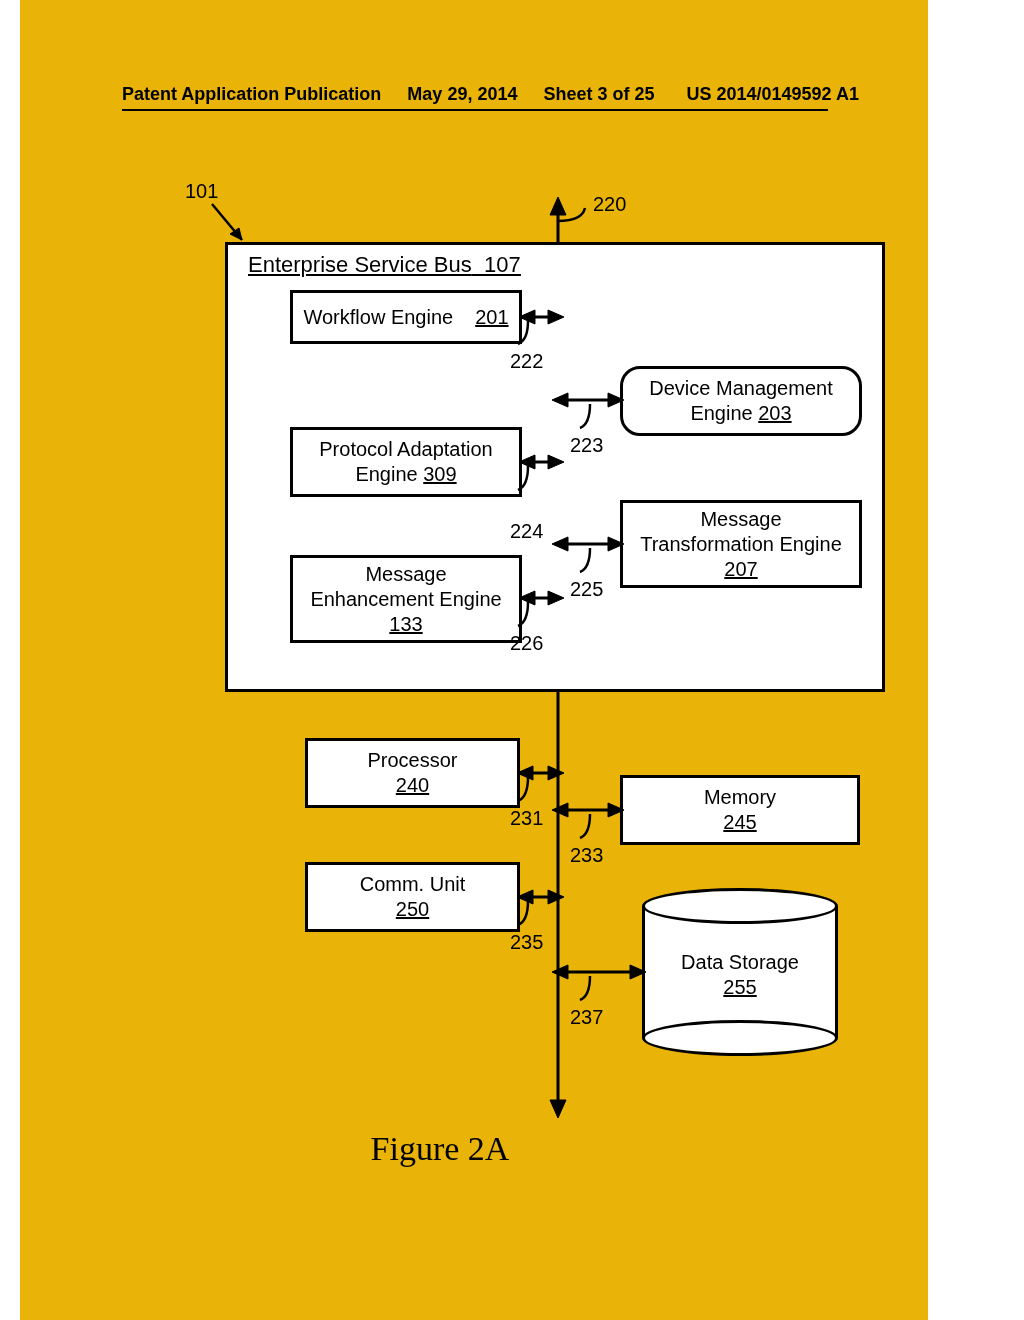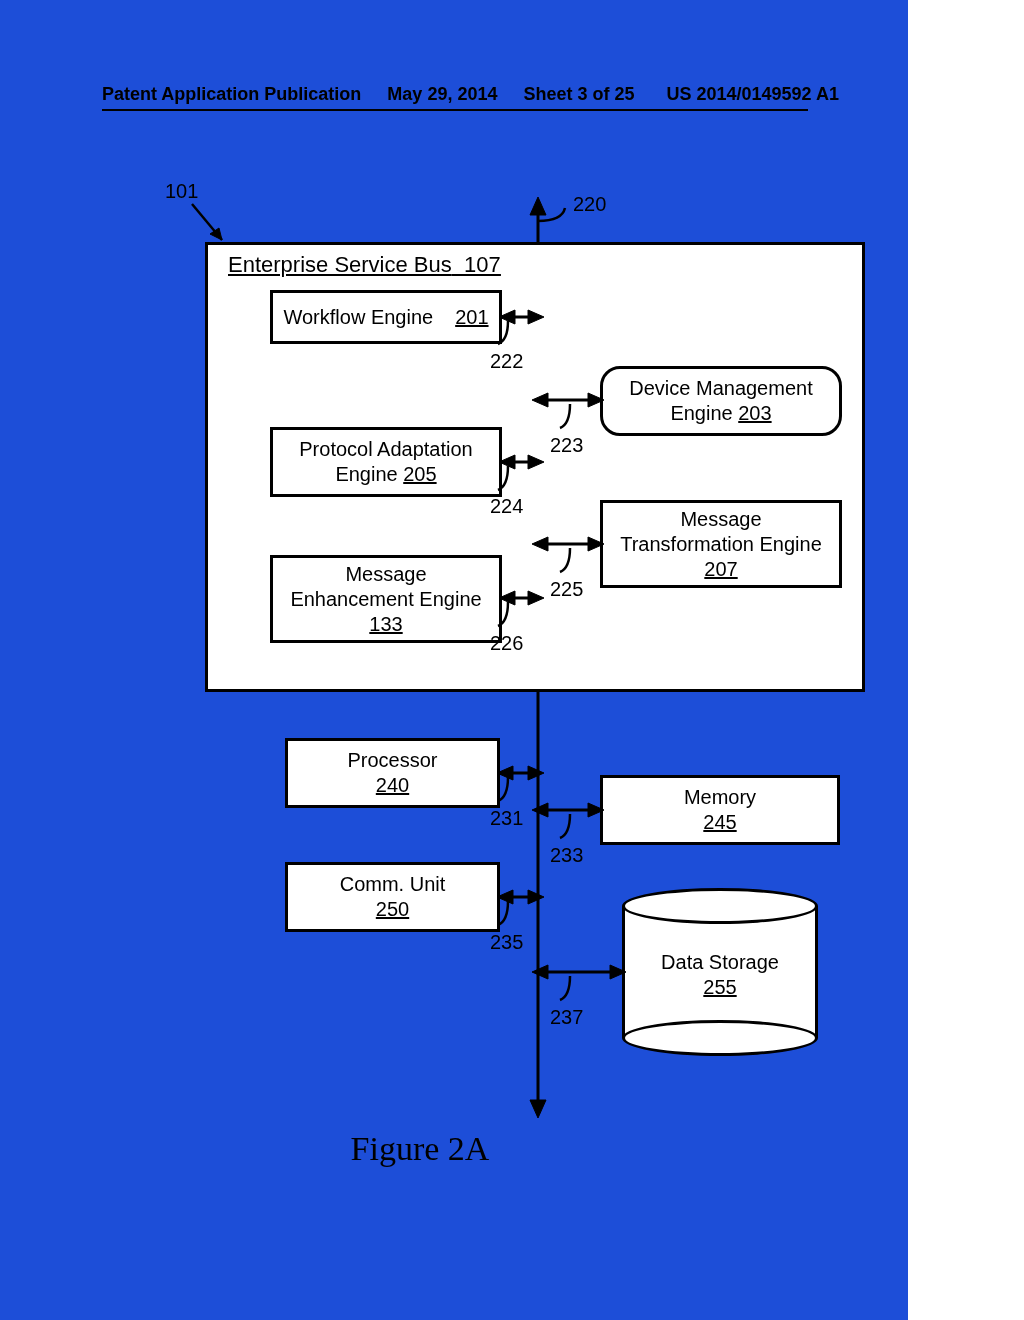--- a/index.html
+++ b/index.html
@@ -6,21 +6,22 @@
     margin: 0;
     padding: 0;
     background: #fff;
     font-family: Arial, Helvetica, sans-serif;
     color: #000;
   }
   .page {
     position: relative;
     width: 908px;
     height: 1320px;
-    background: #1d4ed8;
+    background: #eab308;
+    margin-left: 20px;
   }
   .header {
     position: absolute;
     top: 84px;
     left: 102px;
     right: 100px;
     border-bottom: 2px solid #000;
     padding-bottom: 4px;
     display: flex;
     font-size: 18px;
@@ -150,29 +151,29 @@
   <svg width="1024" height="1320" data-name="devmgmt-bus-connector">
     <line x1="538" y1="400" x2="598" y2="400" stroke-width="3"></line>
     <polygon points="532,400 548,393 548,407"></polygon>
     <polygon points="604,400 588,393 588,407"></polygon>
     <path d="M 570 404 Q 570 424 560 428" fill="none" stroke-width="2.5"></path>
   </svg>
   <span class="num" style="left:550px; top:434px;" data-name="devmgmt-bus-ref" data-bind="esb.devmgmt.bus_ref">223</span>
 
   <div class="box" style="left:270px; top:427px; width:232px; height:70px;" data-name="protocol-adapt-box">
     <span data-name="protocol-adapt-label-1">Protocol Adaptation</span>
-    <span data-name="protocol-adapt-label-2">Engine <span class="u" data-bind="esb.protadapt.ref">205</span></span>
+    <span data-name="protocol-adapt-label-2">Engine <span class="u" data-bind="esb.protadapt.ref">309</span></span>
   </div>
   <svg width="1024" height="1320" data-name="protadapt-bus-connector">
     <line x1="505" y1="462" x2="538" y2="462" stroke-width="3"></line>
     <polygon points="499,462 515,455 515,469"></polygon>
     <polygon points="544,462 528,455 528,469"></polygon>
     <path d="M 508 466 Q 508 486 498 490" fill="none" stroke-width="2.5"></path>
   </svg>
-  <span class="num" style="left:490px; top:495px;" data-name="protadapt-bus-ref" data-bind="esb.protadapt.bus_ref">224</span>
+  <span class="num" style="left:490px; top:520px;" data-name="protadapt-bus-ref" data-bind="esb.protadapt.bus_ref">224</span>
 
   <div class="box" style="left:600px; top:500px; width:242px; height:88px;" data-name="msg-transform-box">
     <span data-name="msg-transform-label-1">Message</span>
     <span data-name="msg-transform-label-2">Transformation Engine</span>
     <span class="u" data-name="msg-transform-ref" data-bind="esb.msgtrans.ref">207</span>
   </div>
   <svg width="1024" height="1320" data-name="msgtrans-bus-connector">
     <line x1="538" y1="544" x2="598" y2="544" stroke-width="3"></line>
     <polygon points="532,544 548,537 548,551"></polygon>
     <polygon points="604,544 588,537 588,551"></polygon>

